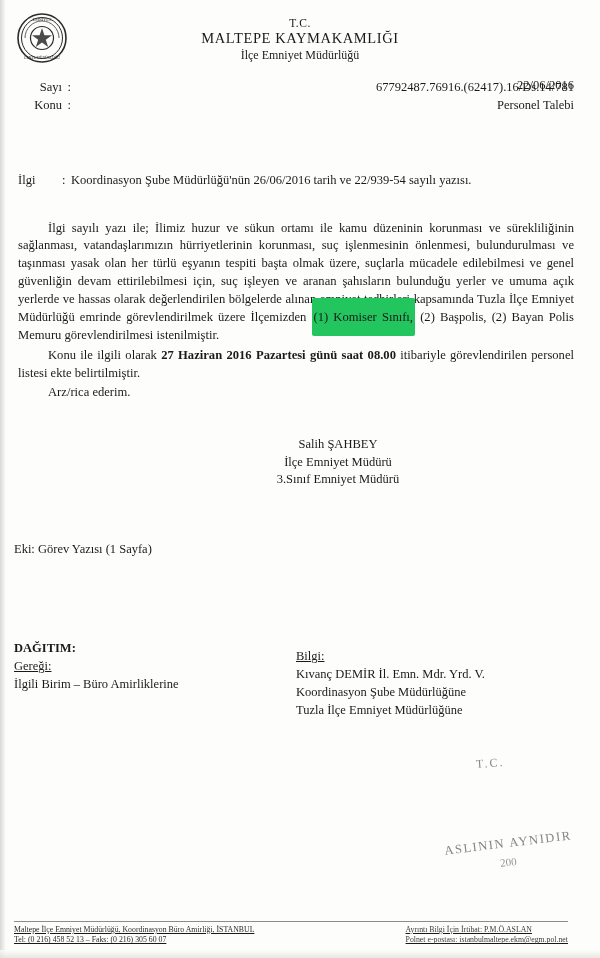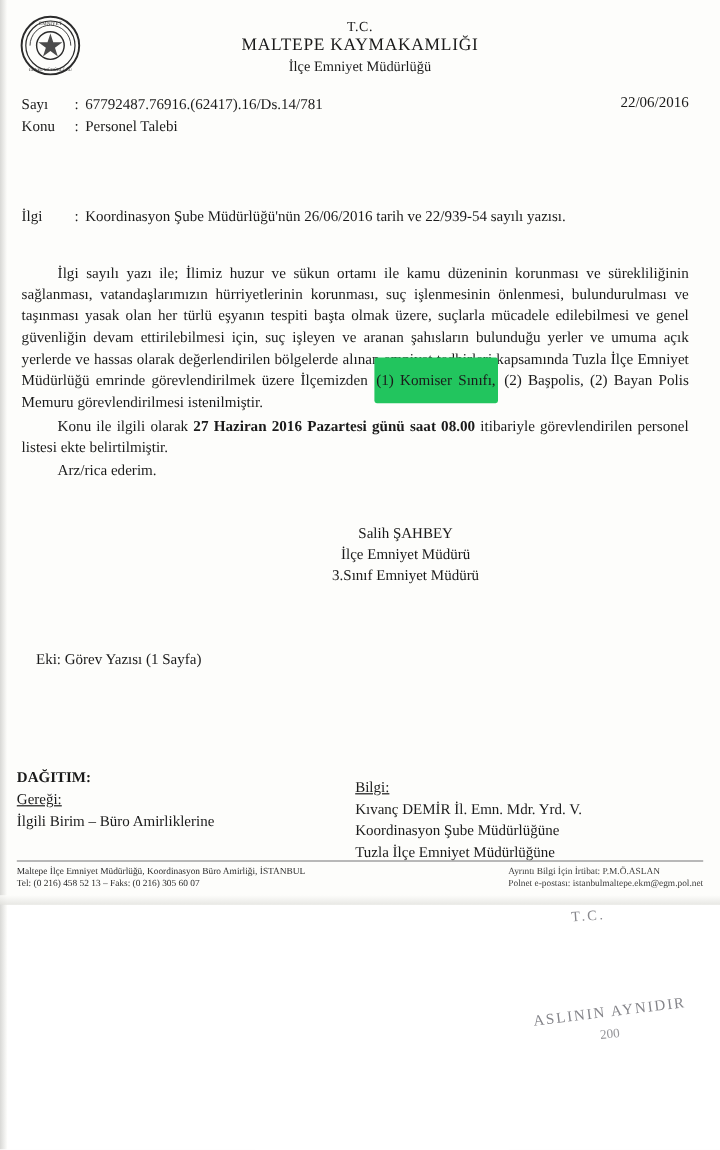--- a/index.html
+++ b/index.html
@@ -11,21 +11,21 @@
     height: 958px;
     background: #ffffff;
     font-family: "Liberation Serif", serif;
     color: #1a1a1a;
     overflow: hidden;
     position: relative;
   }
   .page {
     position: relative;
     width: 600px;
-    height: 754px;
+    height: 958px;
     background: #fdfdfb;
     box-sizing: border-box;
   }
   
   .scan-left {
     position: absolute; left: 0; top: 0; width: 6px; height: 958px;
     background: linear-gradient(to right, #cfcfcc, #fdfdfb);
     opacity: .8;
   }
   .scan-bottom {
@@ -62,20 +62,21 @@
   .meta {
     margin-top: 16px;
     padding: 0 26px 0 18px;
     font-size: 12.5px;
     position: relative;
   }
   .meta-row {
     display: flex;
     align-items: baseline;
     line-height: 1.45;
+    text-align: right;
   }
   .meta-label {
     width: 44px;
     flex: 0 0 44px;
   }
   .meta-colon {
     width: 9px;
     flex: 0 0 9px;
   }
   .meta-value {
@@ -125,21 +126,21 @@
   .signature {
     margin-top: 34px;
     text-align: center;
     font-size: 12.5px;
     line-height: 1.38;
     padding-left: 76px;
   }
 
   .eki {
     margin-top: 54px;
-    padding-left: 30px;
+    padding-left: 14px;
     font-size: 12.5px;
   }
 
   .dist {
     margin-top: 70px;
     padding: 0 20px 0 14px;
     font-size: 12.5px;
     position: relative;
     height: 120px;
   }
@@ -184,23 +185,24 @@
     top: 856px;
     font-size: 11px;
     color: #66666c;
     transform: rotate(-6deg);
     opacity: .7;
   }
 
   .footer {
     position: absolute;
     left: 0;
-    right: 0;
+    right: 18px;
     bottom: 12px;
     padding: 0 14px;
+    text-decoration: underline;
   }
   .footer-rule {
     border-top: 1px solid #8c8c8c;
     margin-bottom: 3px;
   }
   .footer-cols {
     display: flex;
     justify-content: space-between;
     font-size: 7.8px;
     color: #2a2a2a;

